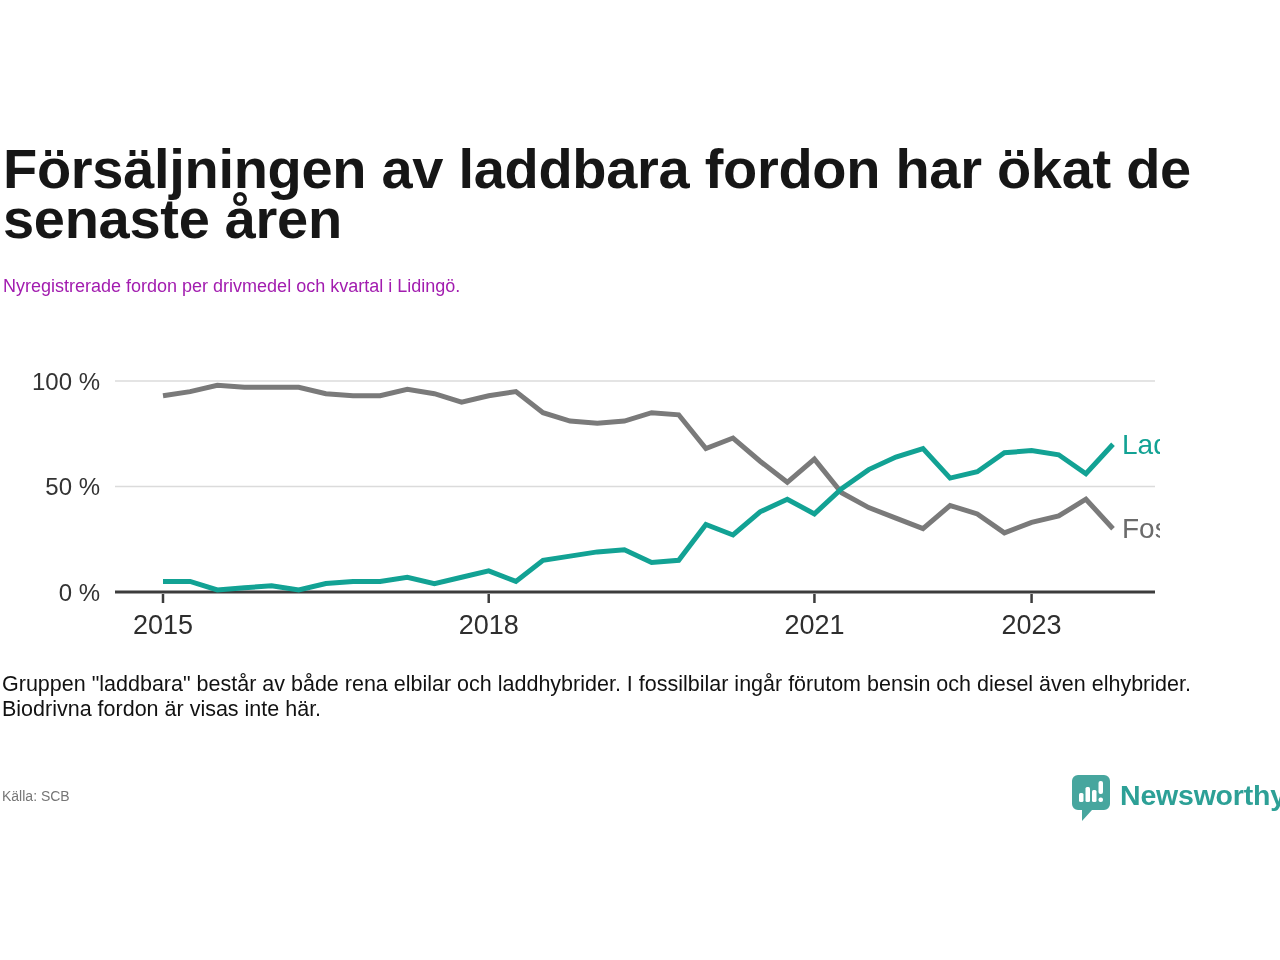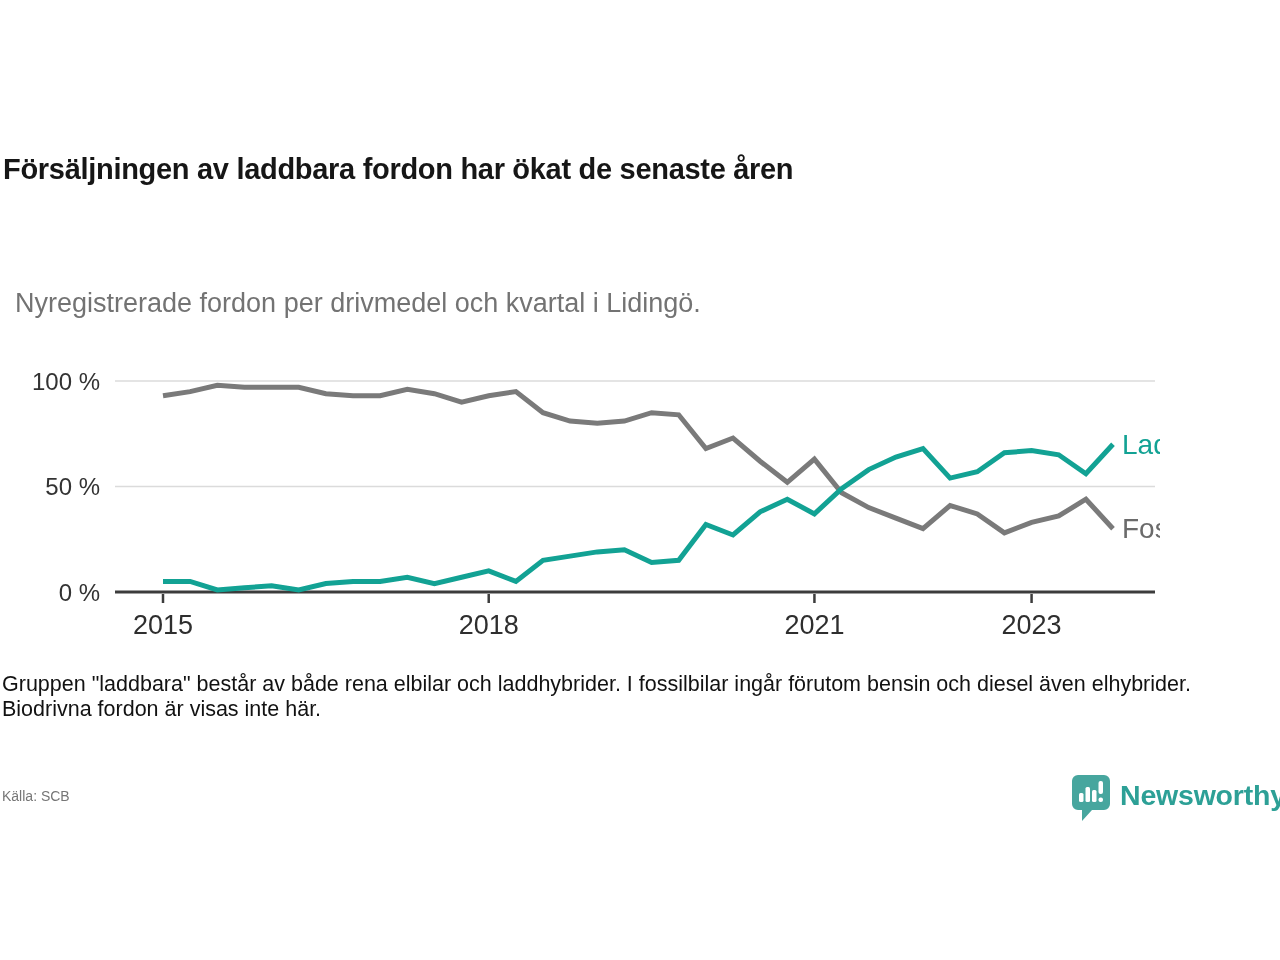--- a/index.html
+++ b/index.html
@@ -3,25 +3,25 @@
 <meta charset="utf-8">
 <style>
   html,body{margin:0;padding:0;}
   body{
     width:1280px;height:960px;background:#ffffff;position:relative;overflow:hidden;
     font-family:"Liberation Sans",sans-serif;
     -webkit-font-smoothing:antialiased;
   }
   .title{
     position:absolute;left:3px;top:144px;width:1215px;margin:0;
-    font-size:29px;line-height:50px;font-weight:700;color:#161616;letter-spacing:-0.3px;
+    font-size:56px;line-height:50px;font-weight:700;color:#161616;letter-spacing:-0.3px;
   }
   .subtitle{
-    position:absolute;left:3px;top:276px;margin:12px;
-    font-size:27px;color:#737373;font-weight:400;
+    position:absolute;left:3px;top:276px;margin:0;
+    font-size:18px;color:#a21caf;font-weight:400;
   }
   .chart{position:absolute;left:0;top:360px;width:1160px;height:300px;}
   .chart svg{display:block;}
   .chart text{font-family:"Liberation Sans",sans-serif;}
   .note{
     position:absolute;left:2px;top:672px;width:1212px;margin:0;
     font-size:21.5px;line-height:24.5px;color:#121212;
   }
   .source{
     position:absolute;left:2px;top:788px;margin:0;

